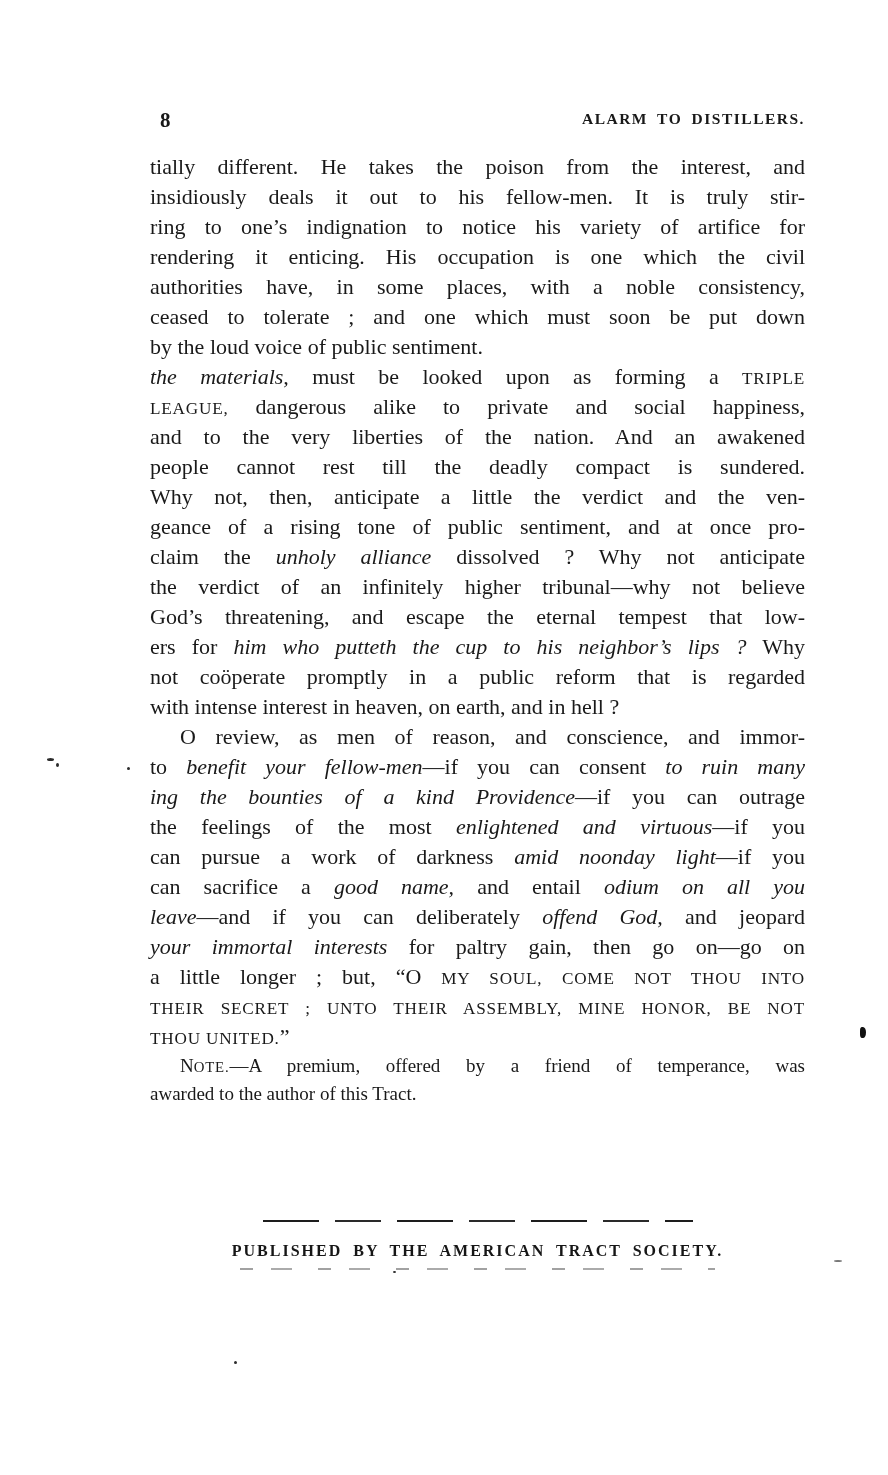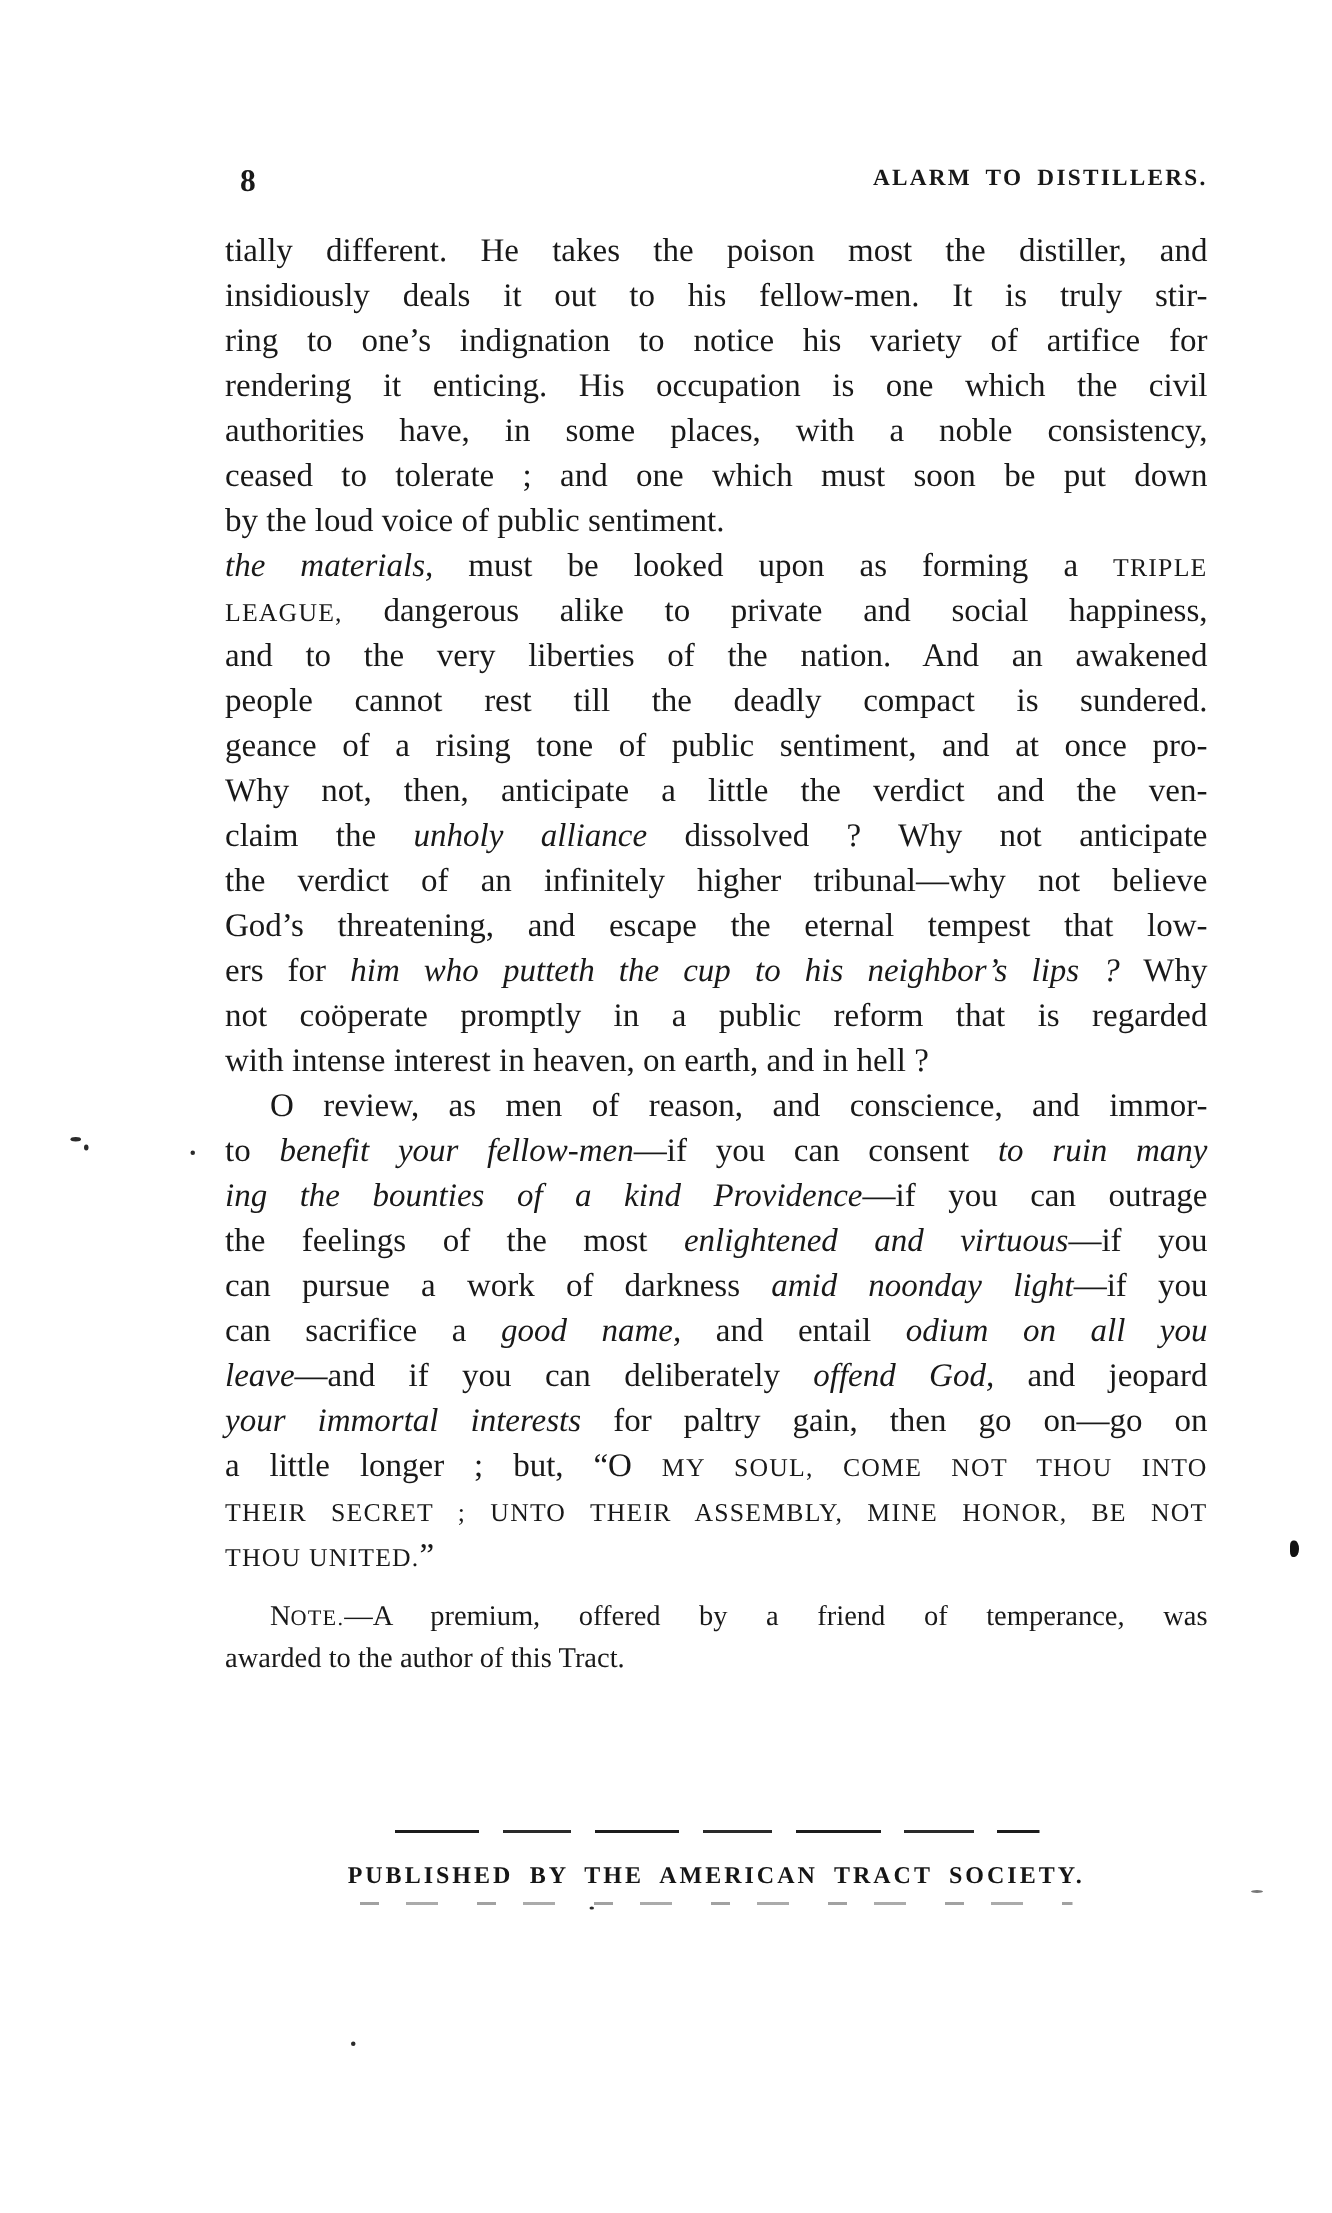--- a/index.html
+++ b/index.html
@@ -41,21 +41,21 @@
     text-align-last: justify;
     text-justify: inter-word;
     white-space: normal;
     overflow: visible;
   }
   .line.last { text-align-last: left; font-family: Liberation Serif, serif; }
   .line.indent { text-indent: 30px; }
   .it { font-style: italic; }
   .sc { font-size: 0.78em; letter-spacing: 0.8px; }
   
-  .para.note { margin-top: 12px; }
+  .para.note { }
   .para.note .line { font-size: 19px; line-height: 28px; height: 28px; }
   
   .imprint {
     position: absolute;
     left: 150px; top: 1220px; width: 655px;
   }
   .rule-top {
     width: 430px; height: 2px; margin: 0 auto;
     background: repeating-linear-gradient(90deg,
       #1d1d1d 0 56px, rgba(0,0,0,0) 56px 72px, #2a2a2a 72px 118px, rgba(0,0,0,0) 118px 134px);
@@ -88,35 +88,35 @@
 
 <div class="page">
 
   <div class="header">
     <span class="pageno">8</span>
     <span class="running-head">ALARM TO DISTILLERS.</span>
   </div>
 
   <div class="body-text">
       <div class="para">
-        <div class="line"><span>tially different.  He takes the poison most the distiller, and</span></div>
+        <div class="line"><span>tially different.  He takes the poison from the interest, and</span></div>
         <div class="line"><span>insidiously deals it out to his fellow-men.  It is truly stir-</span></div>
         <div class="line"><span>ring to one’s indignation to notice his variety of artifice for</span></div>
         <div class="line"><span>rendering it enticing.  His occupation is one which the civil</span></div>
         <div class="line"><span>authorities have, in some places, with a noble consistency,</span></div>
         <div class="line"><span>ceased to tolerate ; and one which must soon be put down</span></div>
         <div class="line last"><span>by the loud voice of public sentiment.</span></div>
       </div>
       <div class="para">
         <div class="line"><span class="it">the materials,</span><span> must be looked upon as forming a </span><span class="sc">TRIPLE</span></div>
         <div class="line"><span class="sc">LEAGUE,</span><span> dangerous alike to private and social happiness,</span></div>
         <div class="line"><span>and to the very liberties of the nation.  And an awakened</span></div>
         <div class="line"><span>people cannot rest till the deadly compact is sundered.</span></div>
+        <div class="line"><span>Why not, then, anticipate a little the verdict and the ven-</span></div>
         <div class="line"><span>geance of a rising tone of public sentiment, and at once pro-</span></div>
-        <div class="line"><span>Why not, then, anticipate a little the verdict and the ven-</span></div>
         <div class="line"><span>claim the </span><span class="it">unholy alliance</span><span> dissolved ?  Why not anticipate</span></div>
         <div class="line"><span>the verdict of an infinitely higher tribunal—why not believe</span></div>
         <div class="line"><span>God’s threatening, and escape the eternal tempest that low-</span></div>
         <div class="line"><span>ers for </span><span class="it">him who putteth the cup to his neighbor’s lips ?</span><span>  Why</span></div>
         <div class="line"><span>not coöperate promptly in a public reform that is regarded</span></div>
         <div class="line last"><span>with intense interest in heaven, on earth, and in hell ?</span></div>
       </div>
       <div class="para">
         <div class="line indent"><span>O review, as men of reason, and conscience, and immor-</span></div>
         <div class="line"><span>to </span><span class="it">benefit your fellow-men</span><span>—if you can consent </span><span class="it">to ruin many</span></div>

